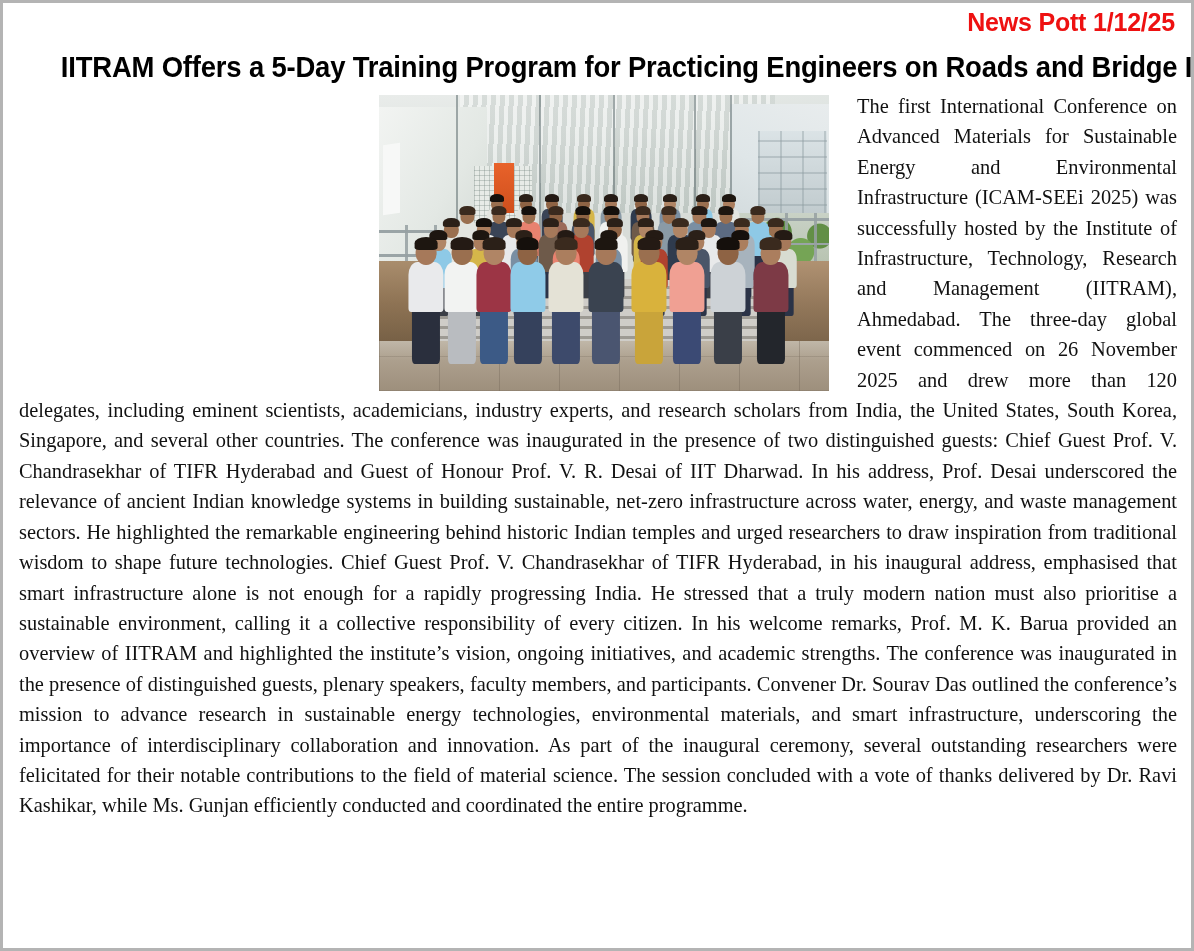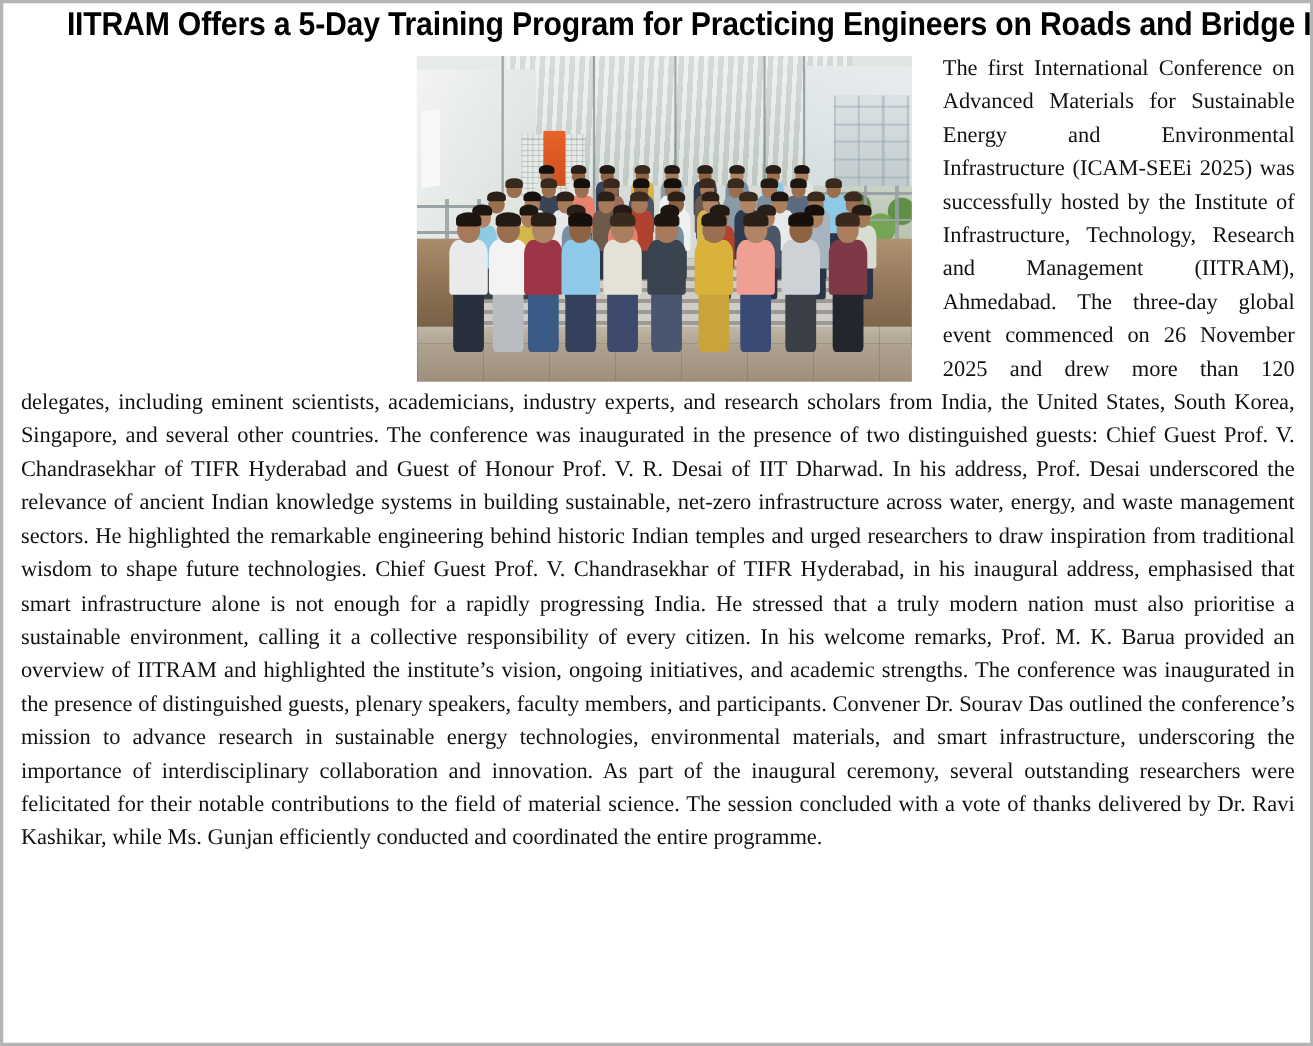--- a/index.html
+++ b/index.html
@@ -256,20 +256,23 @@
   }
 
   
   .sr { position: absolute; width: 1px; height: 1px; overflow: hidden; clip: rect(0,0,0,0); }
 </style>
 </head>
 <body>
 
 <div id="page">
 
+  <div id="masthead">
+    <span id="masthead-text">News Pott 1/12/25</span>
+  </div>
 
   <h1 id="headline">IITRAM Offers a 5-Day Training Program for Practicing Engineers on Roads and Bridge Infrastructure</h1>
 
   <div id="article">
 
     <div id="photo-wrap">
       <div class="photo">
         <div class="ph-ceiling"></div>
         <div class="ph-leftwall">
           <div class="ph-leftwall-panel"></div>

